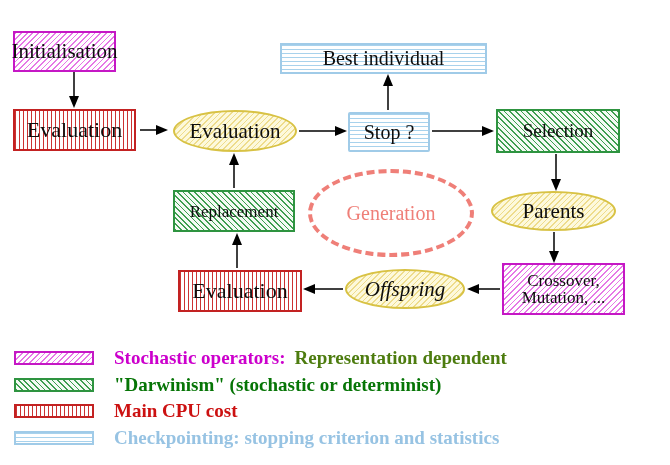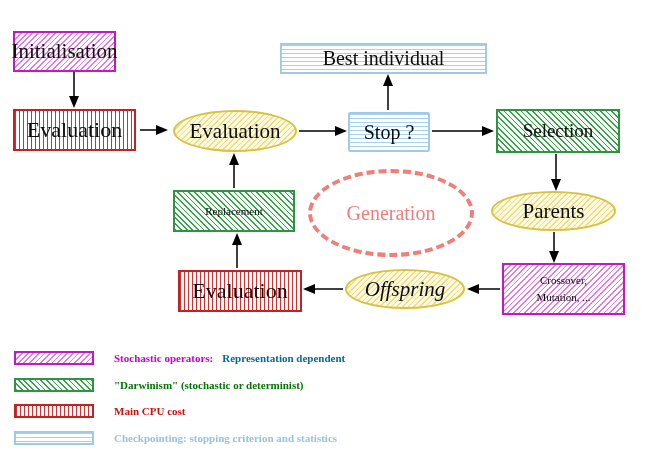--- a/index.html
+++ b/index.html
@@ -56,34 +56,34 @@
     height:20px;
   }
   .swatch{
     width:80px;height:14px;
     box-sizing:border-box;
     margin-right:20px;
     flex:none;
   }
   .leg{
     font-weight:bold;
-    font-size:11px;
+    font-size:19px;
     white-space:nowrap;
   }
   .c-magenta{color:#cc00cc;}
-  .c-gold{color:#0369a1;margin-left:9px;}
+  .c-gold{color:#4d7c0f;margin-left:9px;}
   .c-green{color:#067506;}
   .c-red{color:#cc1111;}
   .c-blue{color:#97c3e3;}
   
   .fs22{font-size:22px;}
   .fs21{font-size:21px;}
   .fs20{font-size:20px;}
   .fs19{font-size:19px;}
-  .fs15{font-size:11px;line-height:17px;}
+  .fs15{font-size:17px;line-height:17px;}
 </style>
 </head>
 <body>
 
 <div id="canvas">
 
   <svg id="arrows" width="670" height="465" viewBox="0 0 670 465">
     <defs>
       <marker id="ah" markerUnits="userSpaceOnUse" markerWidth="12" markerHeight="10" refX="1" refY="5" orient="auto">
         <path d="M0,0 L12,5 L0,10 Z" fill="#000"></path>

